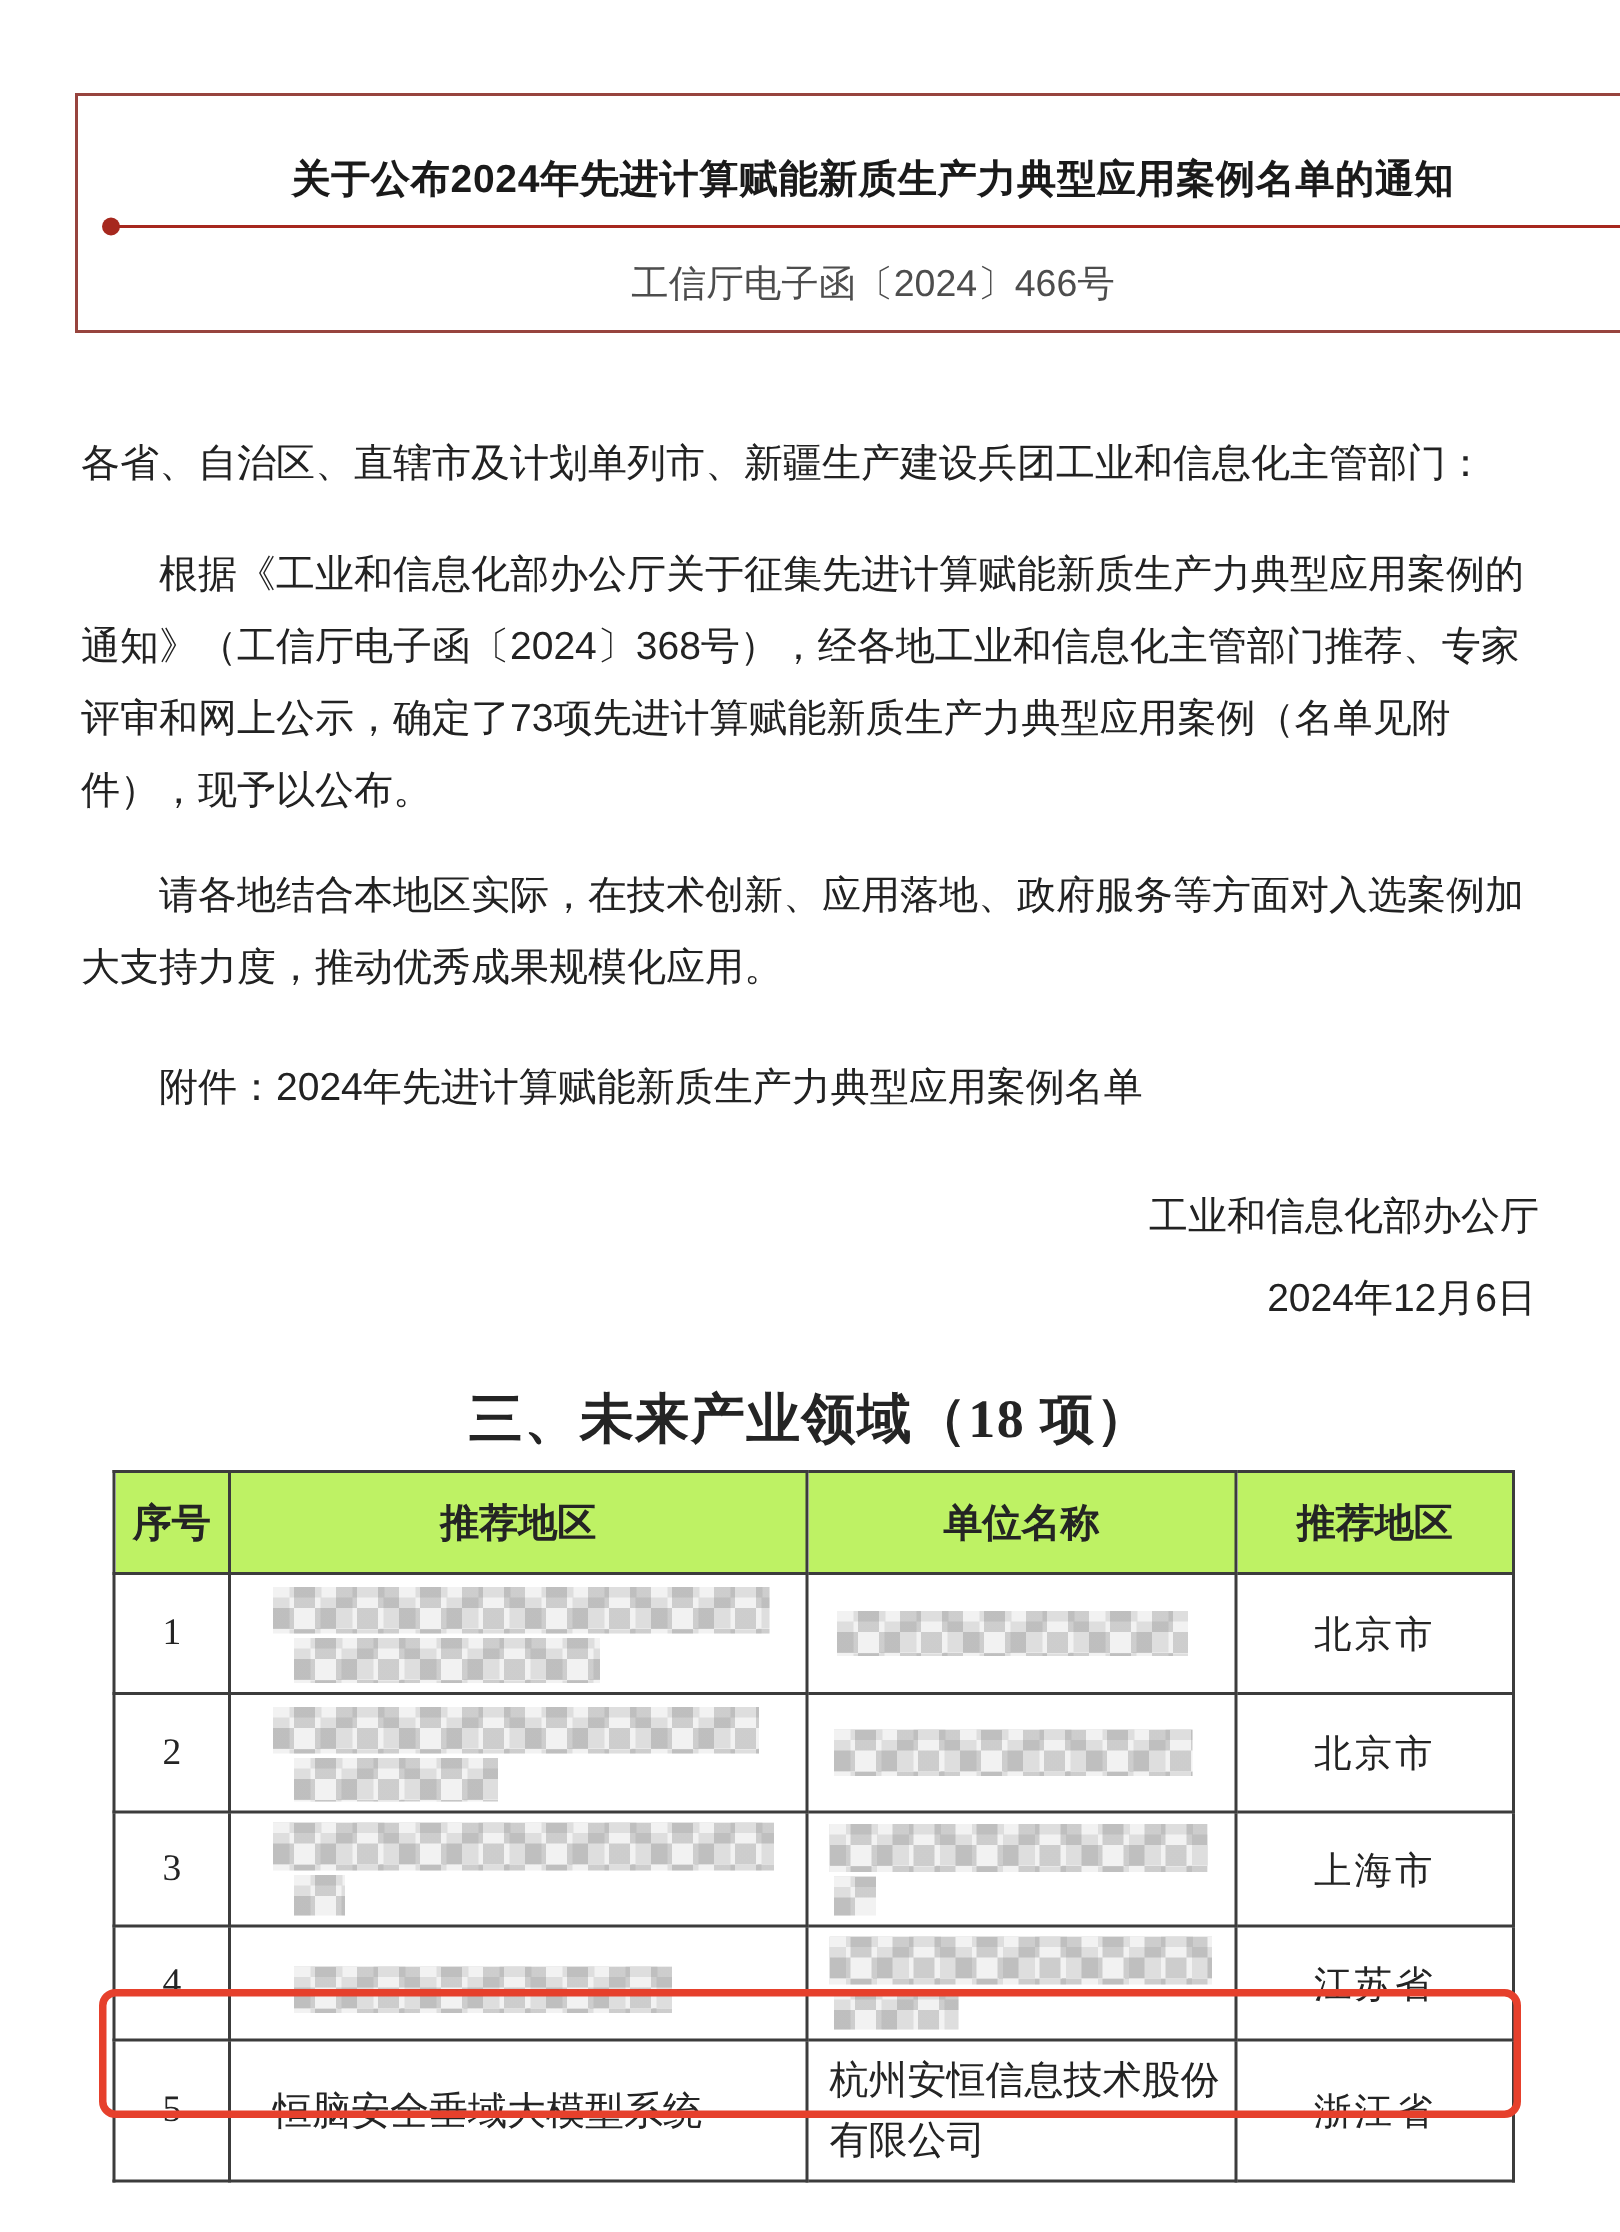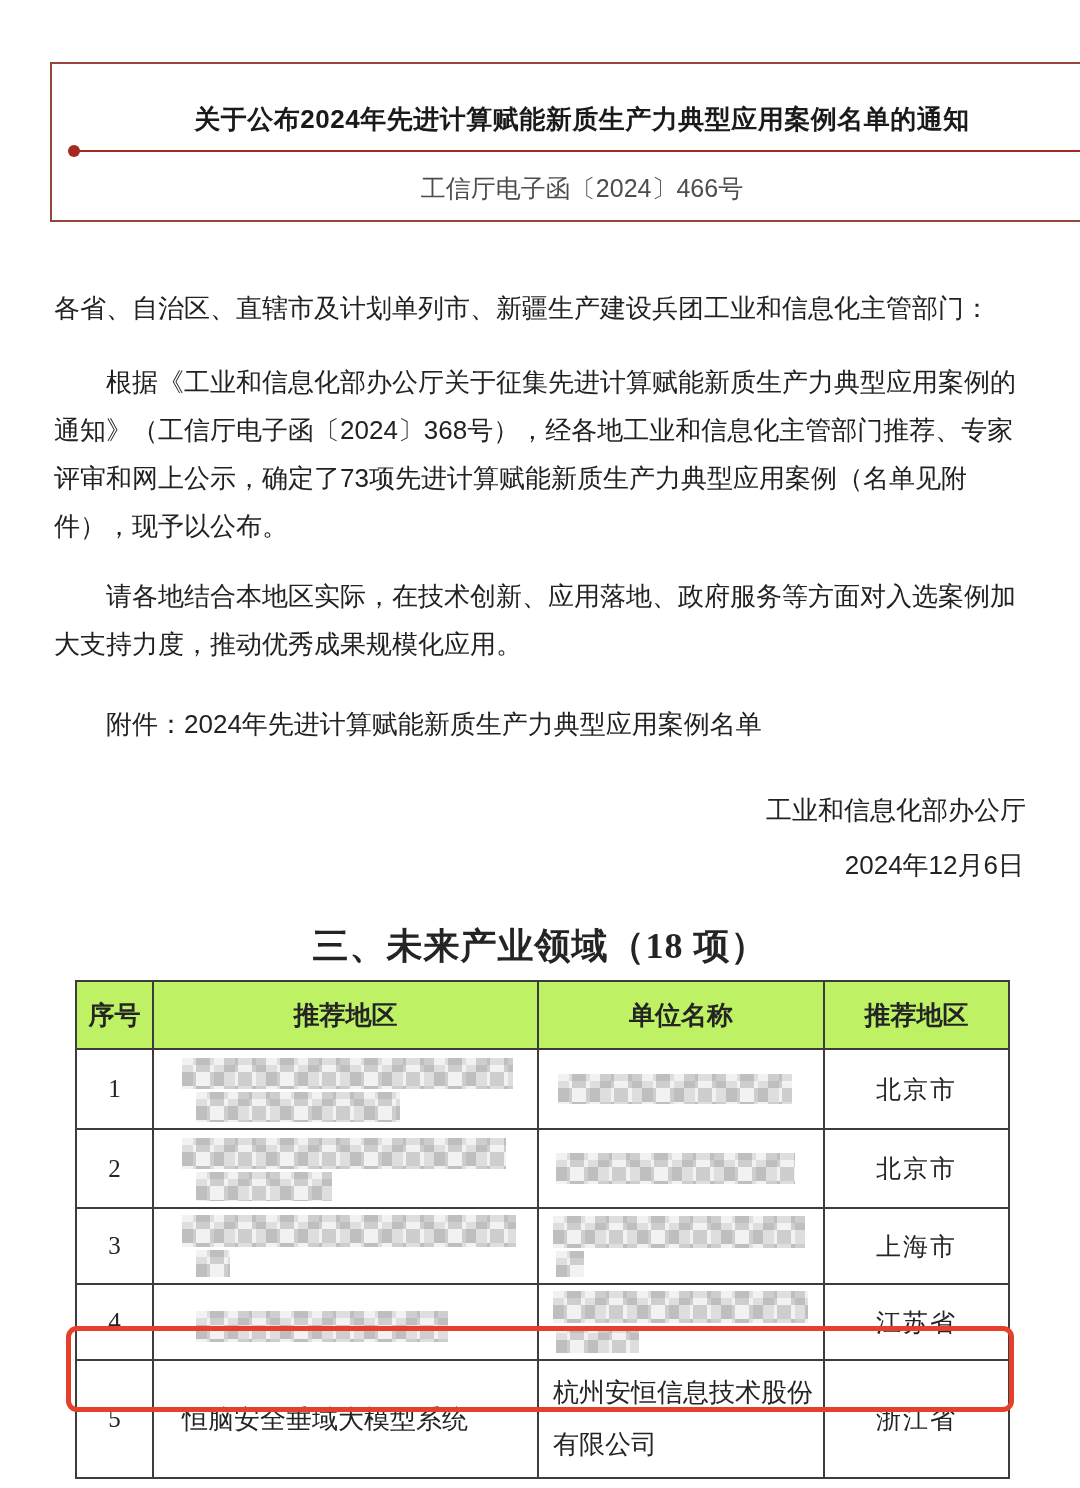--- a/index.html
+++ b/index.html
@@ -83,21 +83,21 @@
   .case-table th {
     font-size:26px; font-weight:bold; text-align:center;
     background:#bef264;
   }
   .col-no     { width:77px;  }
   .col-case   { width:385px; }
   .col-org    { width:286px; }
   .col-region { width:185px; }
   .cell-no     { font-size:25px; text-align:center; }
   .cell-case   { font-size:26px; text-align:left; padding:6px 14px 6px 28px; }
-  .cell-org    { font-size:26px; text-align:left; padding:6px 10px 6px 14px; line-height:52px; }
+  .cell-org    { font-size:26px; text-align:left; padding:6px 10px 6px 14px; line-height:40px; }
   .cell-region { font-size:25px; text-align:center; letter-spacing:2px; }
   .row-h  { height:68px; }
   .row-1  { height:73px; }
   .row-2  { height:72px; }
   .row-3  { height:72px; }
   .row-4  { height:67px; }
   .row-5  { height:76px; }
 
   
   .mosaic {

